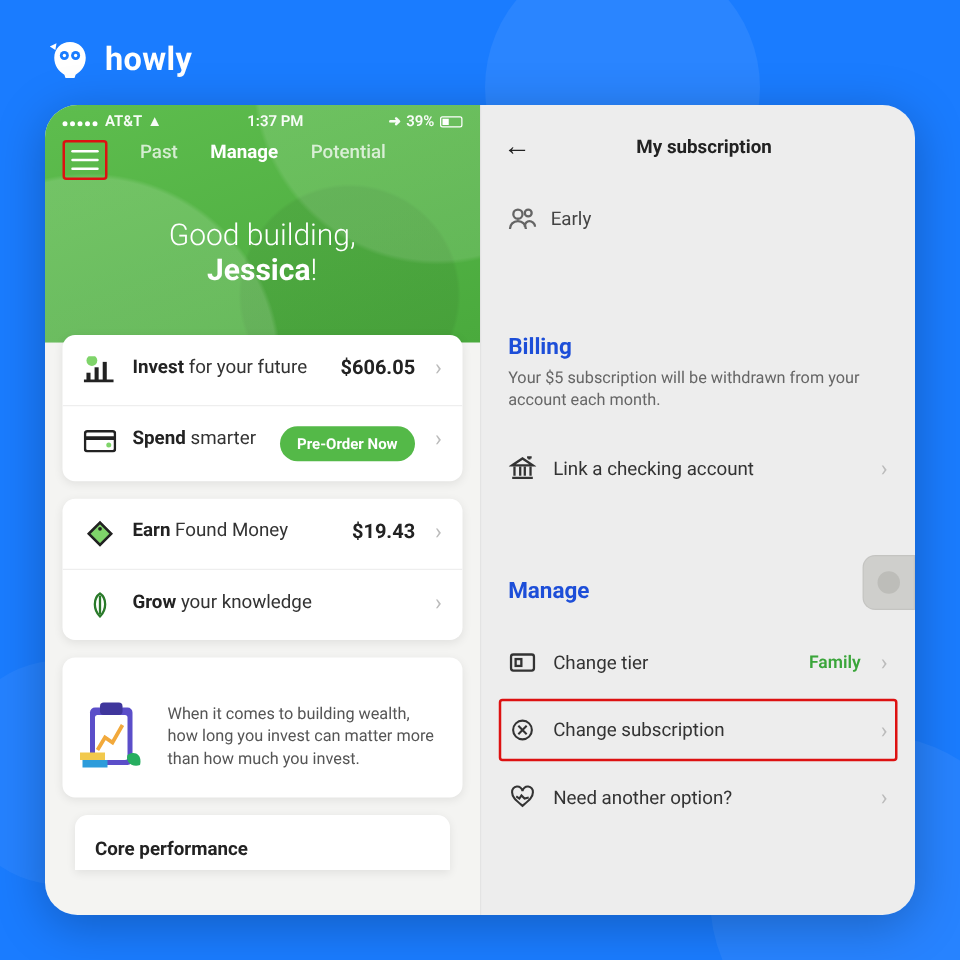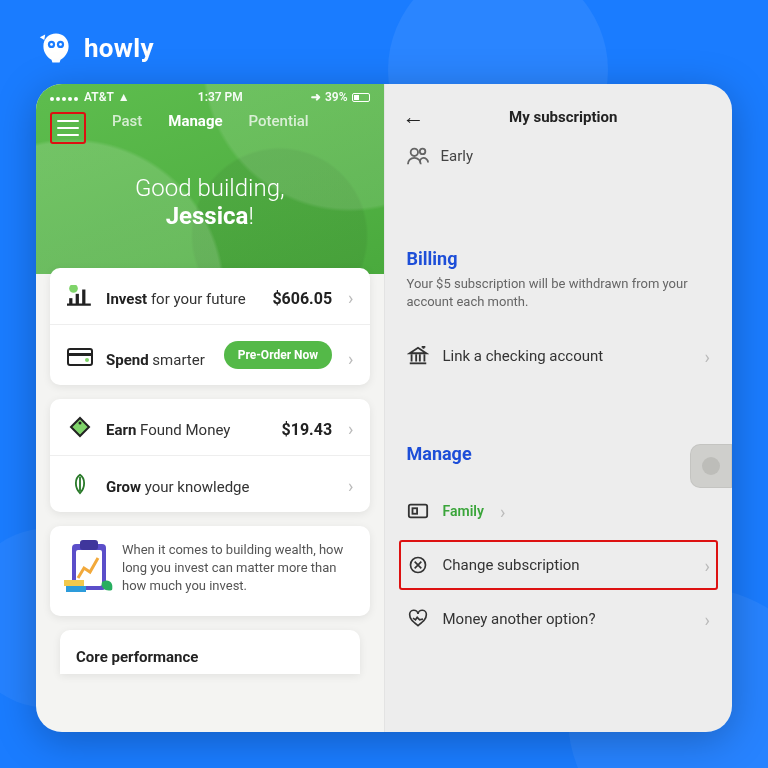--- a/index.html
+++ b/index.html
@@ -64,51 +64,51 @@
   .greeting { text-align:center; color:#fff; padding:30px 0 20px; position:relative; z-index:2;}
   .greeting-line1 { font-size:24px; font-weight:300; }
   .greeting-name { font-size:24px; font-weight:700; }
 
   .cards-wrap { padding:0 14px; margin-top:-6px; position:relative; z-index:3;}
   .card-group {
     background:#fff; border-radius:10px; box-shadow:0 2px 8px rgba(0,0,0,0.08);
     margin-bottom:14px; overflow:hidden;
   }
   .card-row {
-    display:flex; align-items:flex-end; padding:16px 16px; gap:12px;
+    display:flex; align-items:flex-start; padding:16px 16px; gap:12px;
     border-top:1px solid #eee;
   }
   .card-row:first-child { border-top:none; }
   .row-icon { width:28px; height:24px; flex-shrink:0; display:flex; align-items:center; justify-content:center; position:relative;}
   .row-label { flex:1; font-size:15px; color:#333; }
   .row-label b { font-weight:700; color:#222; }
   .row-value { font-size:16px; font-weight:700; color:#222; }
   .chev { color:#bbb; font-size:18px; margin-left:4px;}
   .pill-btn {
     background:#54b948; color:#fff; font-size:12px; font-weight:700;
     padding:7px 14px; border-radius:20px; white-space:nowrap;
   }
 
   .promo-card {
     background:#fff; border-radius:10px; box-shadow:0 2px 8px rgba(0,0,0,0.08);
-    margin:0 14px 14px 14px; padding:12px 16px 18px 12px; display:flex; gap:0; align-items:center;
+    margin:0 14px 14px 14px; padding:34px 16px 18px 12px; display:flex; gap:12px; align-items:center;
   }
   .promo-ill { width:60px; height:60px; flex-shrink:0; position:relative;}
   .promo-text { font-size:13px; color:#555; line-height:1.4; }
 
   .core-perf { background:#fff; border-radius:10px 10px 0 0; box-shadow:0 2px 8px rgba(0,0,0,0.08);
     margin:0 24px; padding:18px 16px 8px; font-weight:700; font-size:15px; color:#222;}
 
   
   .r-header {
     display:flex; align-items:center; padding:20px 18px 10px 18px; gap:10px;
   }
   .back-arrow { font-size:22px; font-weight:700; color:#222; width:28px;}
   .r-title { flex:1; text-align:center; font-size:15px; font-weight:700; color:#222; padding-right:28px;}
-  .r-early { display:flex; align-items:center; gap:12px; padding:6px 22px 12px 22px; color:#444; font-size:15px;}
+  .r-early { display:flex; align-items:center; gap:12px; padding:6px 22px 12px 22px; color:#444; font-size:15px;margin-top:19px;}
   .r-early svg { opacity:0.8; }
 
   .section-title { font-size:18px; font-weight:700; color:#1d4ed8; padding:0 22px 6px; }
   .section-sub { font-size:13px; color:#666; padding:0 22px 18px; line-height:1.4;}
   .r-row {
     display:flex; align-items:center; padding:16px 22px; gap:14px;
     color:#333; font-size:15px; position:relative;
   }
   .r-row .ricon { width:22px; height:22px; display:flex; align-items:center; justify-content:center;}
   .r-row .rlabel { flex:1; }
@@ -298,20 +298,21 @@
     <div class="section-title">Manage</div>
     <div style="height:14px"></div>
 
     <div class="r-row">
       <div class="ricon">
         <svg viewBox="0 0 24 18" width="22" height="18">
             <rect x="2" y="2" width="20" height="14" rx="2" fill="none" stroke="#333" stroke-width="2"></rect>
             <rect x="6" y="6" width="5" height="6" fill="none" stroke="#333" stroke-width="2"></rect>
           </svg>
       </div>
+      <div class="rlabel">Change tier</div>
       <div class="rside">Family</div>
       <div class="rchev">›</div>
     </div>
 
     <div class="r-row hl">
       <div class="ricon">
         <svg viewBox="0 0 24 24" width="20" height="20">
             <circle cx="12" cy="12" r="9" fill="none" stroke="#333" stroke-width="2"></circle>
             <path d="M8 8l8 8M16 8l-8 8" stroke="#333" stroke-width="2"></path>
           </svg>
@@ -320,20 +321,20 @@
       <div class="rchev">›</div>
     </div>
 
     <div class="r-row">
       <div class="ricon">
         <svg viewBox="0 0 24 24" width="20" height="20">
             <path d="M12 20 C6 15 2 12 2 7 a5 5 0 0 1 10-1 a5 5 0 0 1 10 1 c0 5-4 8-10 13z" fill="none" stroke="#333" stroke-width="2"></path>
             <path d="M6 11l3 2 2-3 3 3 4-1" fill="none" stroke="#333" stroke-width="2"></path>
           </svg>
       </div>
-      <div class="rlabel">Money another option?</div>
+      <div class="rlabel">Need another option?</div>
       <div class="rchev">›</div>
     </div>
 
     <div class="float-handle"></div>
   </div>
 
 </div>
 
 </body></html>

